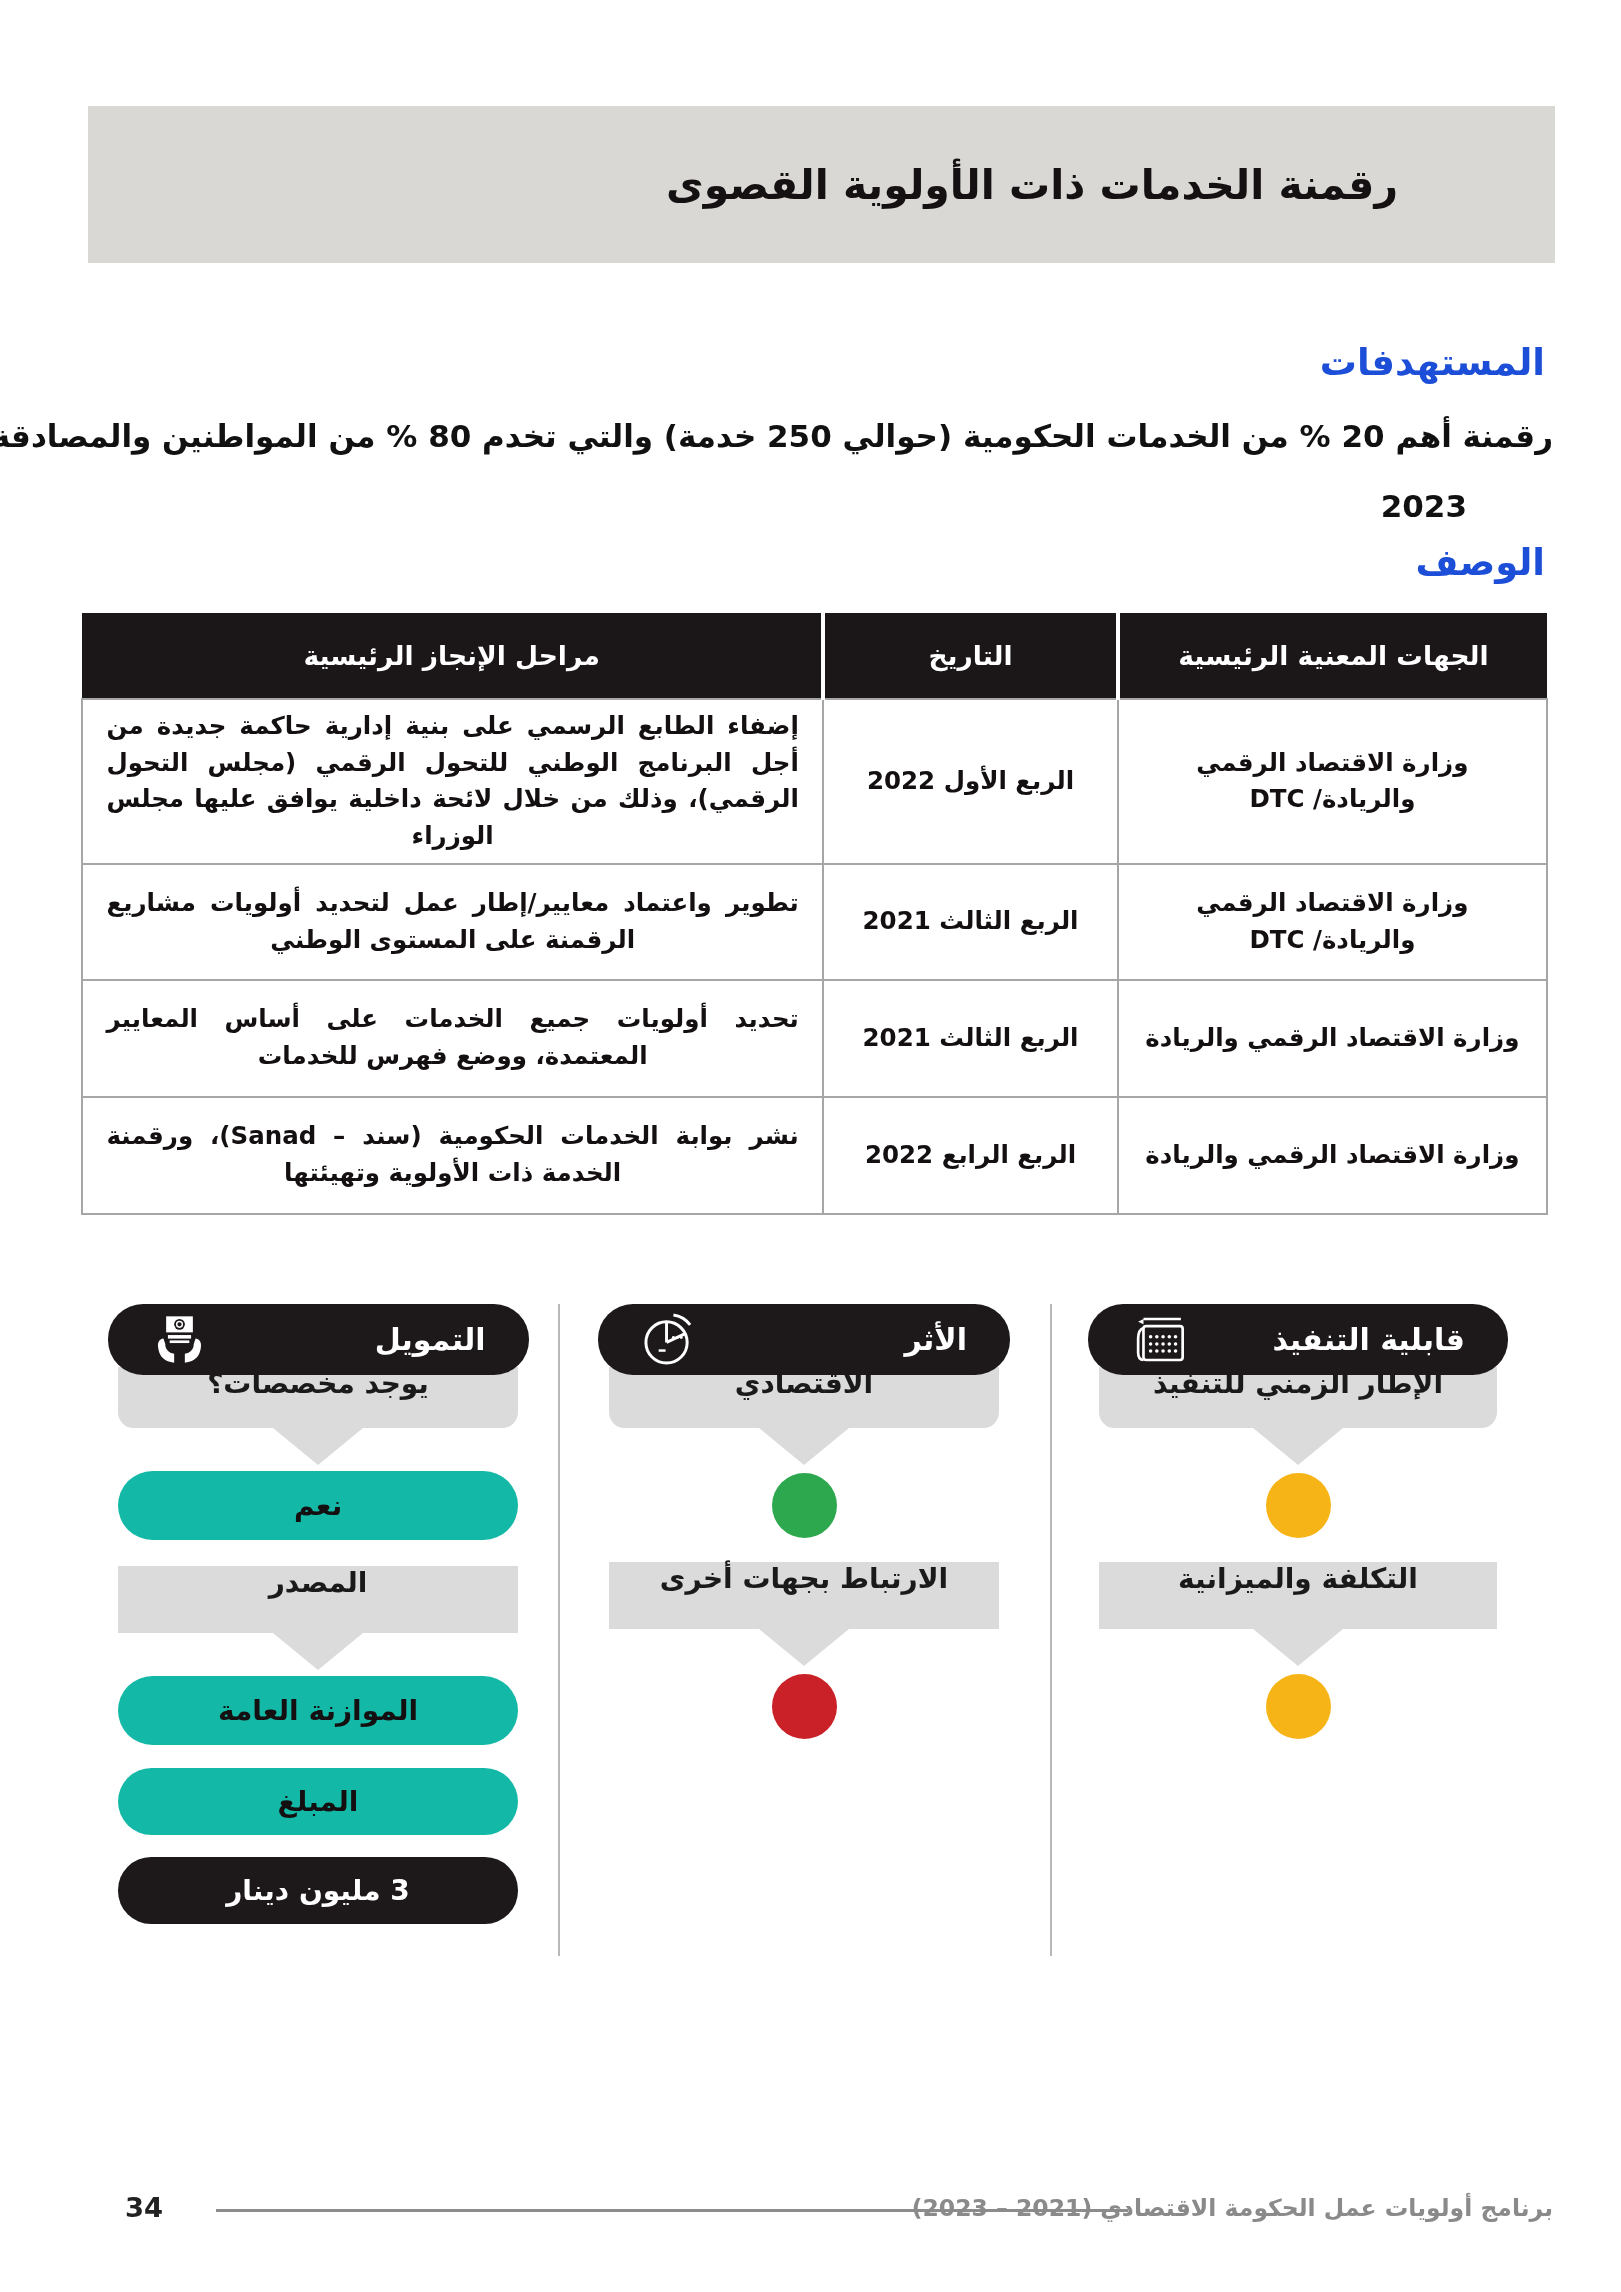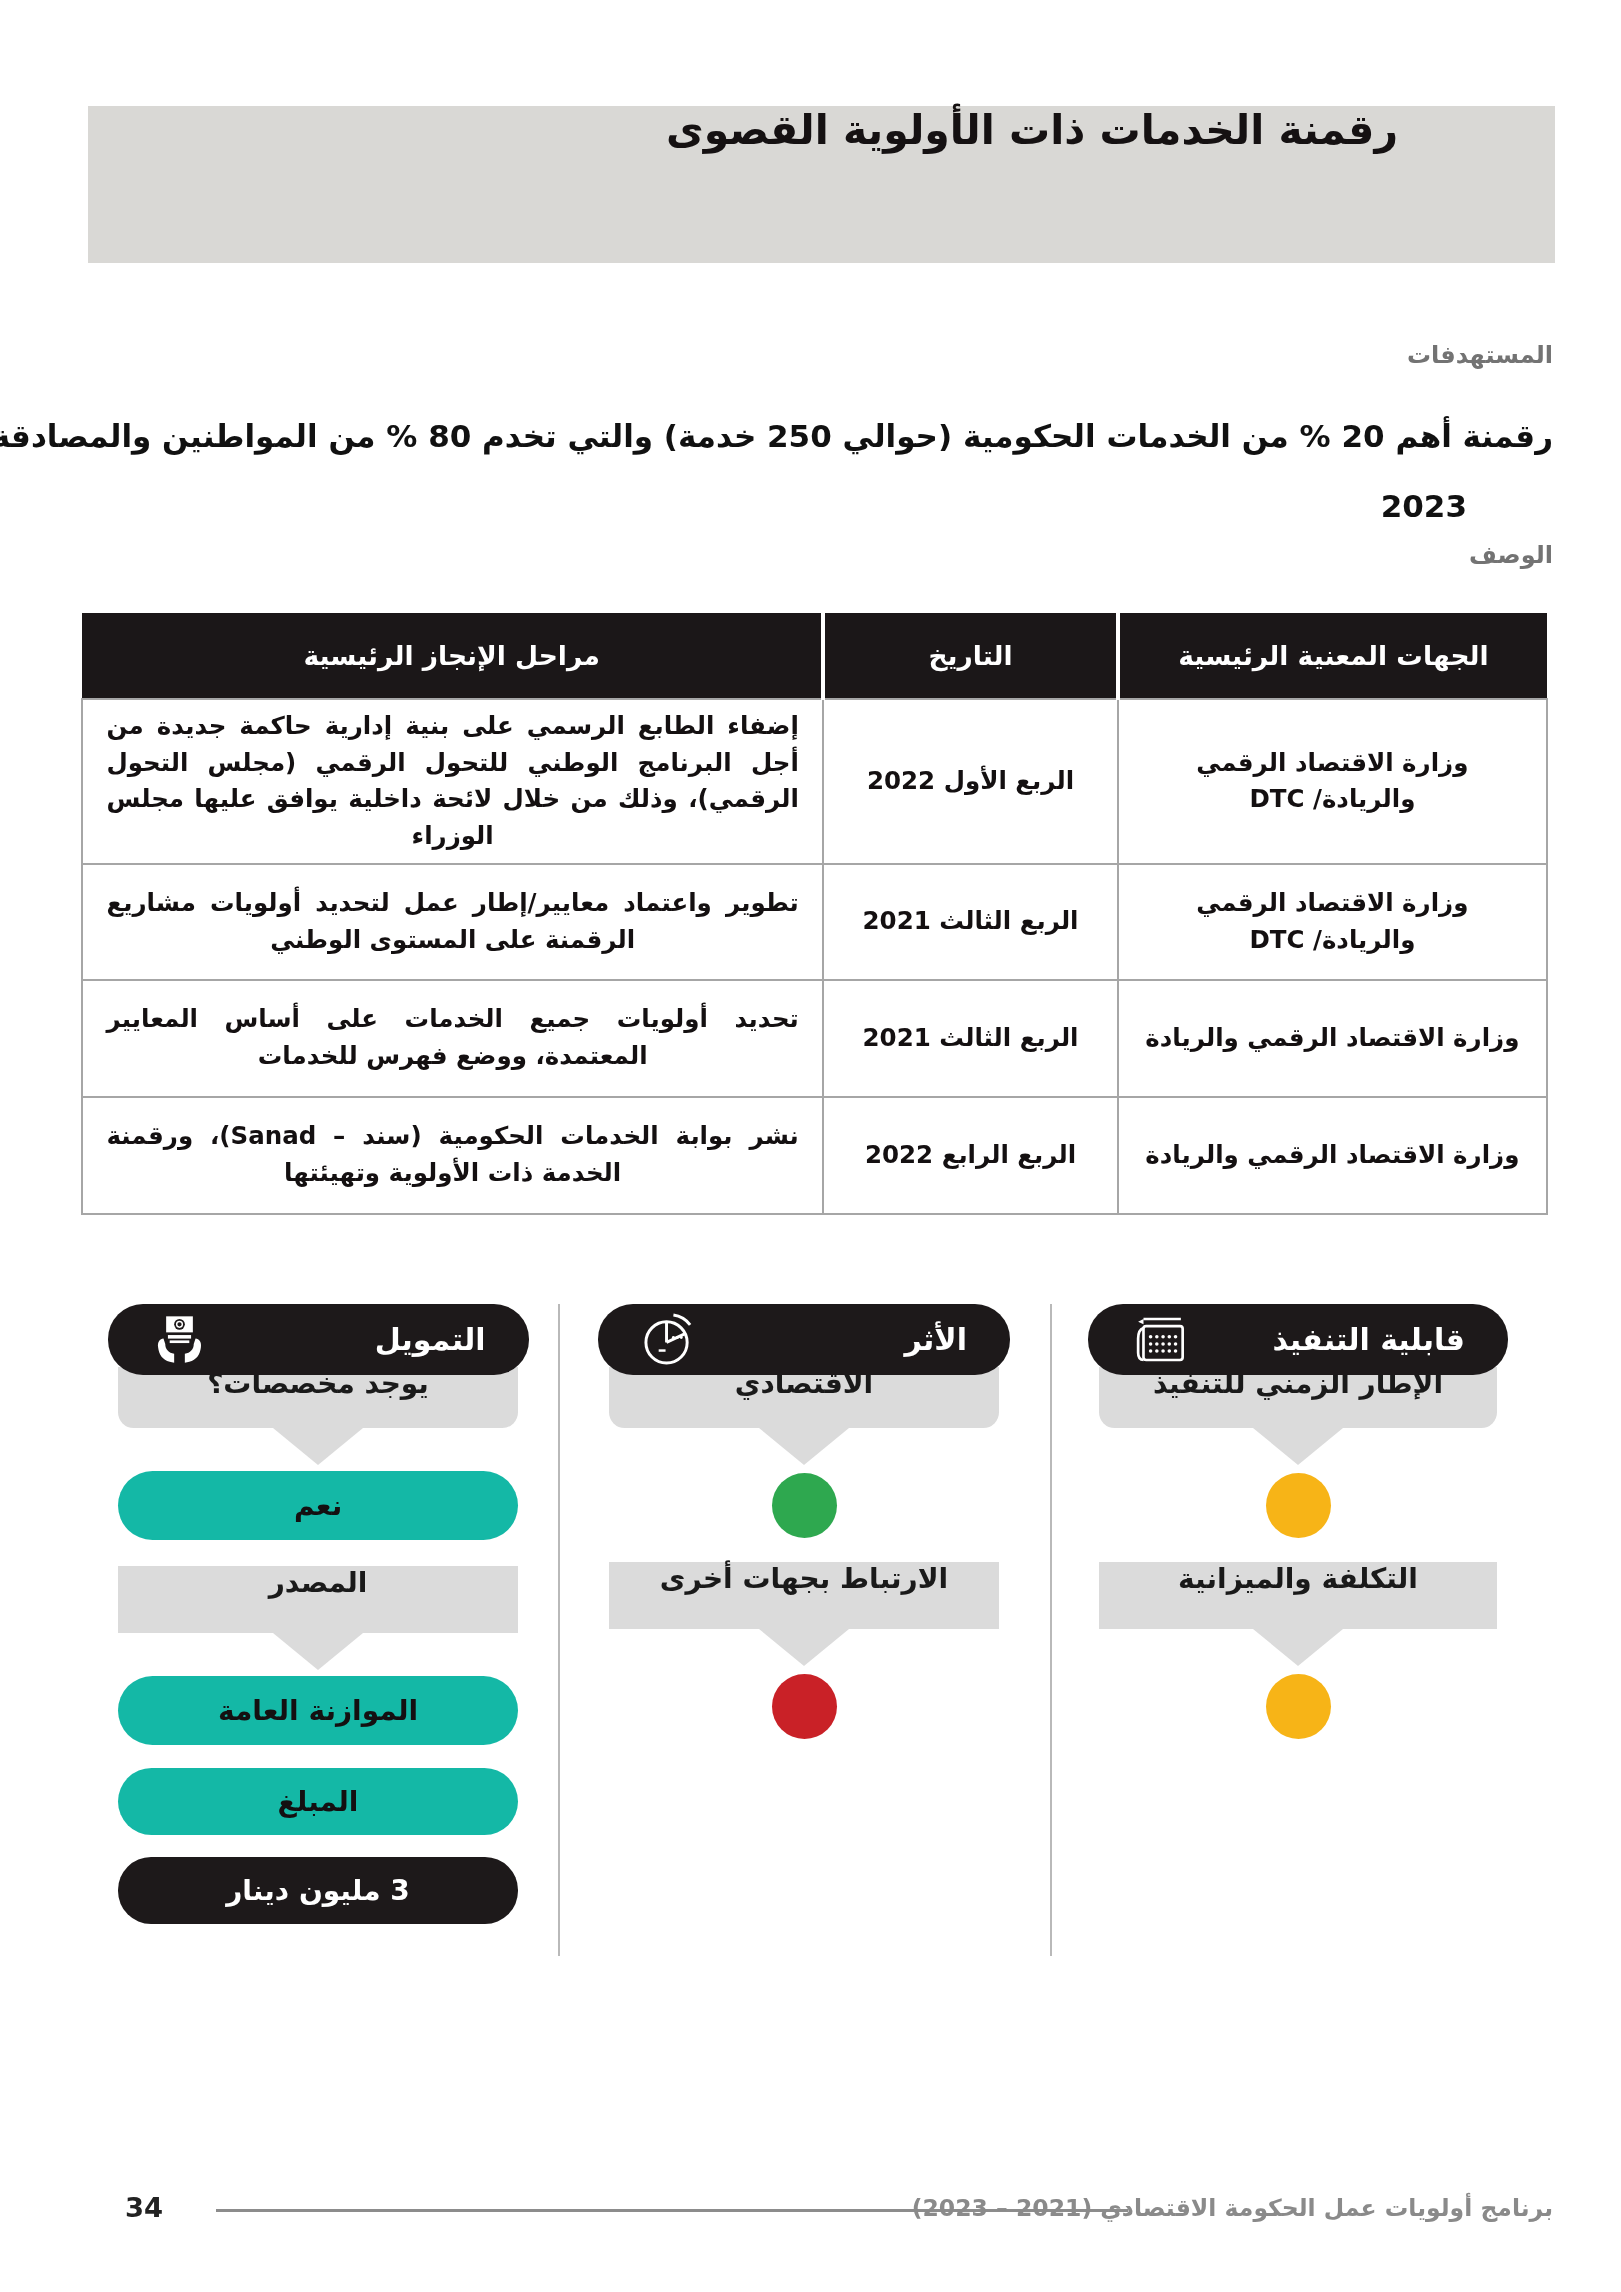--- a/index.html
+++ b/index.html
@@ -12,29 +12,29 @@
     overflow: hidden;
     direction: rtl;
     color: #111;
   }
 
   
   .header-band {
     position: absolute; left: 88px; top: 106px;
     width: 1467px; height: 157px;
     background: #d9d8d5;
-    display: flex; align-items: flex-start;
+    display: flex; align-items: center;
     padding-right: 157px;
   }
   .page-title { font-size: 41px; font-weight: 700; color: #151112; letter-spacing: 0.5px; }
 
   
   .sec-heading {
-    position: absolute; right: 68px;
-    font-size: 24px; font-weight: 700; color: #737373;
+    position: absolute; right: 76px;
+    font-size: 37px; font-weight: 700; color: #1d4ed8;
   }
   .h-targets { top: 341px; }
   .h-desc { top: 541px; }
   .targets-line1 {
     position: absolute; right: 68px; left: 83px; top: 416px;
     font-size: 31px; font-weight: 700; line-height: 1.3;
     text-align: justify; text-align-last: justify;
     white-space: nowrap; 
   }
   .targets-line2 {

